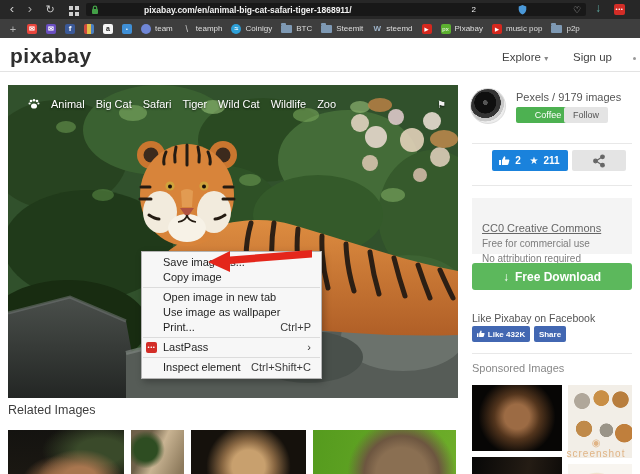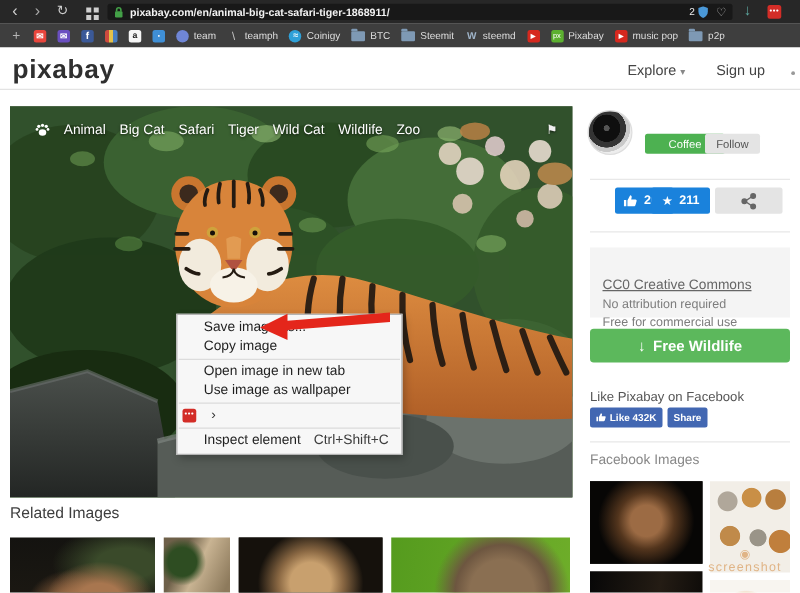--- a/index.html
+++ b/index.html
@@ -8,21 +8,21 @@
 
   
   .chrome-top { position:absolute; left:0; top:0; width:640px; height:19px; background:#272727; }
   .nav-ic { position:absolute; top:0; height:19px; line-height:18px; color:#cfcfcf; font-size:13px; text-align:center; width:14px; }
   .ic-back { left:5px; }
   .ic-fwd { left:23px; color:#a8a8a8; }
   .ic-reload { left:43px; font-size:11px; }
   .grid-ic { position:absolute; left:69px; top:6px; width:4px; height:4px; background:#cfcfcf;
              box-shadow:6px 0 #cfcfcf, 0 6px #cfcfcf, 6px 6px #cfcfcf; }
   .url-field { position:absolute; left:86px; top:3px; width:500px; height:13px; background:#181818; border-radius:2px;
-               display:flex; align-items:center; padding:0 5px; }
+               display:flex; align-items:center; padding:0 5px;gap:40px; }
   .url-text { color:#f2f2f2; font-size:8.5px; font-weight:bold; margin-left:5px; white-space:nowrap; }
   .url-spacer { flex:1; }
   .ext-badge { color:#eee; font-size:8px; margin-right:2px; }
   .heart { color:#b9b9b9; font-size:9px; margin-left:6px; }
   .dl-ic { position:absolute; left:595px; top:1px; color:#5ea8a0; font-size:12px; font-weight:bold; }
   .lp-top { position:absolute; left:614px; top:4px; width:11px; height:11px; background:#d32d27; border-radius:2px;
             color:#fff; font-size:6px; line-height:11px; text-align:center; letter-spacing:.5px; }
 
   .bookmarks { position:absolute; left:0; top:19px; width:640px; height:19px; background:#3e3e3e;
                display:flex; align-items:center; padding:0 0 0 8px; gap:9px; overflow:hidden; }
@@ -373,38 +373,44 @@
   </div>
   <div class="ctx-sep"></div>
   <div class="ctx-item">
     <span class="ctx-label">Open image in new tab</span>
       <span class="ctx-short"></span>
   </div>
   <div class="ctx-item">
     <span class="ctx-label">Use image as wallpaper</span>
       <span class="ctx-short"></span>
   </div>
+  <div class="ctx-item">
+    <span class="ctx-label">Print...</span>
+      <span class="ctx-short">Ctrl+P</span>
+  </div>
   <div class="ctx-sep"></div>
   <div class="ctx-item">
     <span class="lp-ic">•••</span>
+    <span class="ctx-label">LastPass</span>
     <span class="ctx-sub">›</span>
   </div>
   <div class="ctx-sep"></div>
   <div class="ctx-item">
     <span class="ctx-label">Inspect element</span>
       <span class="ctx-short">Ctrl+Shift+C</span>
   </div>
 </div>
 
 <svg class="arrow-svg" width="110" height="28" viewBox="0 0 110 28">
   <polygon points="2,15 24,4 24,9.5 106,3 106,10.5 24,17 24,25" fill="#e4261b"></polygon>
 </svg>
 
 <div class="sidebar">
   <div class="avatar"></div>
+  <div class="author">Pexels / 9179 images</div>
   <div class="btn coffee" style="background:#4db151">Coffee</div>
   <div class="btn follow">Follow</div>
   <div class="sb-hr hr1"></div>
   <div class="likes-row">
     <div class="btn like-btn blue-btn">
       <svg width="11" height="10" viewBox="0 0 12 11" fill="#fff">
         <path d="M0 4.5h2.2V10H0zM3.2 10V4.8L5.6.3c1 0 1.6.9 1.3 2l-.4 1.6h3.7c.8 0 1.3.7 1.1 1.4l-1 3.6c-.2.7-.7 1.1-1.4 1.1z"></path>
       </svg>
       <span>200</span>
     </div>
@@ -420,39 +426,39 @@
           <circle cx="10.5" cy="2.8" r="1.8"></circle>
             <circle cx="3.5" cy="7" r="1.8"></circle>
             <circle cx="10.5" cy="11.2" r="1.8"></circle>
         </g>
       </svg>
     </div>
   </div>
   <div class="sb-hr hr2"></div>
   <div class="cc0">
     <div class="cc0-link">CC0 Creative Commons</div>
+    <div class="cc0-line">Free for commercial use</div>
     <div class="cc0-line">No attribution required</div>
-    <div class="cc0-line">Free for commercial use</div>
   </div>
   <div class="btn free-dl" style="background:#5cb85c">
     <span class="dl-arrow">↓</span>
-    <span>Free Wildlife</span>
+    <span>Free Download</span>
   </div>
   <div class="fb-prompt">Like Pixabay on Facebook</div>
   <div class="fb-row">
     <div class="btn fb-like fb-blue">
       <svg width="8" height="8" viewBox="0 0 12 11" fill="#fff">
         <path d="M0 4.5h2.2V10H0zM3.2 10V4.8L5.6.3c1 0 1.6.9 1.3 2l-.4 1.6h3.7c.8 0 1.3.7 1.1 1.4l-1 3.6c-.2.7-.7 1.1-1.4 1.1z"></path>
       </svg>
       <span>Like 432K</span>
     </div>
     <div class="btn fb-share fb-blue">Share</div>
   </div>
   <div class="sb-hr hr3"></div>
-  <div class="sp-title">Facebook Images</div>
+  <div class="sp-title">Sponsored Images</div>
   <div class="sp-grid">
     <div class="sp-img sp1"></div>
     <div class="sp-img sp2"></div>
     <div class="sp-img sp3"></div>
     <div class="sp-img sp4"></div>
   </div>
 </div>
 
 <div class="related-title">Related Images</div>
 <div class="related-row">

